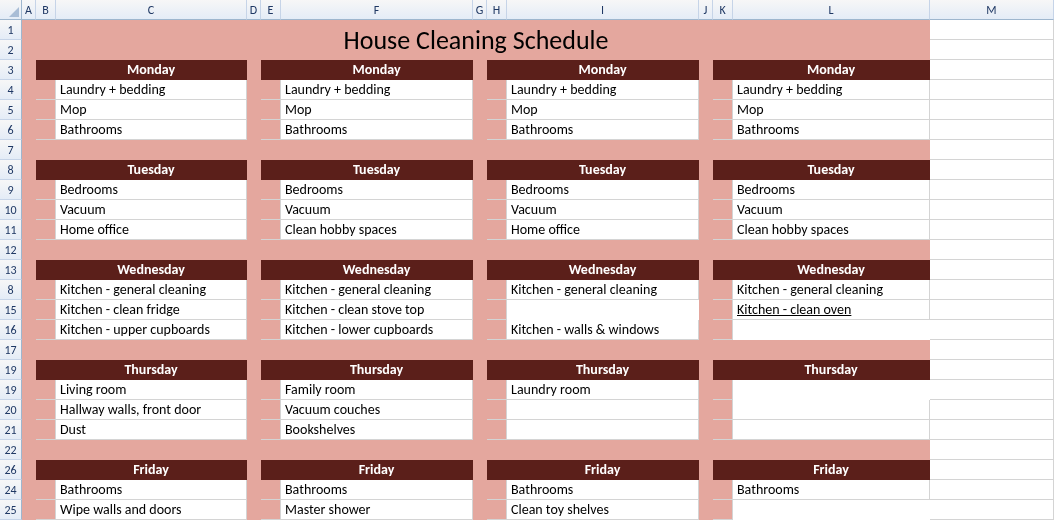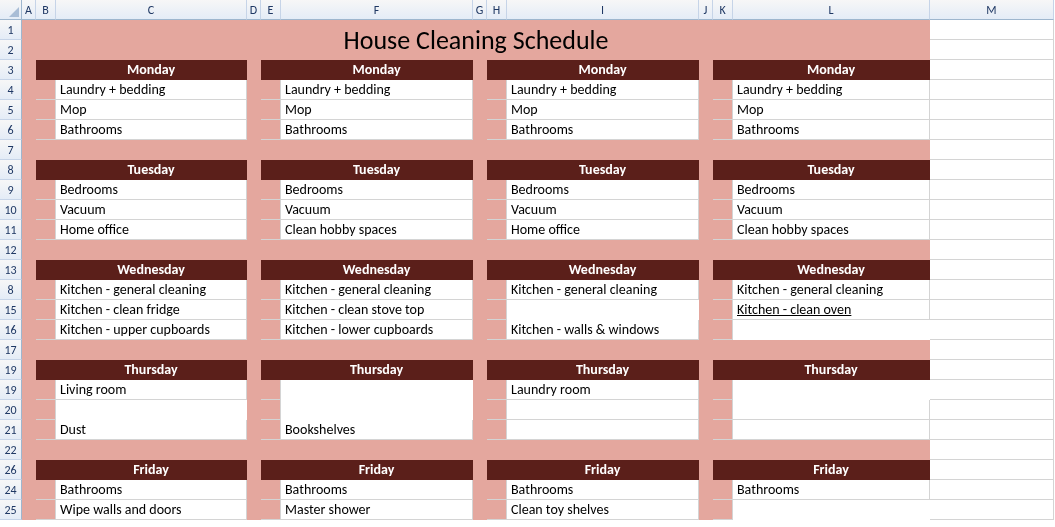--- a/index.html
+++ b/index.html
@@ -216,20 +216,21 @@
     <div class="cell task" style="grid-area: 16 / 4 / span 1 / span 1;">Kitchen - clean fridge</div>
     <div class="cell rowbox" style="grid-area: 17 / 3 / span 1 / span 1;"></div>
     <div class="cell task" style="grid-area: 17 / 4 / span 1 / span 1;">Kitchen - upper cupboards</div>
     <div class="cell pink-gap-b" style="grid-area: 18 / 3 / span 1 / span 1;"></div>
     <div class="cell pink-gap-b" style="grid-area: 18 / 4 / span 1 / span 1;"></div>
     <div class="cell dayhdr" style="grid-area: 19 / 4 / span 1 / span 1;">Thursday</div>
     <div class="cell dayhdr" style="grid-area: 19 / 3 / span 1 / span 1;"></div>
     <div class="cell rowbox" style="grid-area: 20 / 3 / span 1 / span 1;"></div>
     <div class="cell task" style="grid-area: 20 / 4 / span 1 / span 1;">Living room</div>
     <div class="cell rowbox" style="grid-area: 21 / 3 / span 1 / span 1;"></div>
+    <div class="cell task" style="grid-area: 21 / 4 / span 1 / span 1;">Hallway walls, front door</div>
     <div class="cell rowbox" style="grid-area: 22 / 3 / span 1 / span 1;"></div>
     <div class="cell task" style="grid-area: 22 / 4 / span 1 / span 1;">Dust</div>
     <div class="cell pink-gap-b" style="grid-area: 23 / 3 / span 1 / span 1;"></div>
     <div class="cell pink-gap-b" style="grid-area: 23 / 4 / span 1 / span 1;"></div>
     <div class="cell dayhdr" style="grid-area: 24 / 4 / span 1 / span 1;">Friday</div>
     <div class="cell dayhdr" style="grid-area: 24 / 3 / span 1 / span 1;"></div>
     <div class="cell rowbox" style="grid-area: 25 / 3 / span 1 / span 1;"></div>
     <div class="cell task" style="grid-area: 25 / 4 / span 1 / span 1;">Bathrooms</div>
     <div class="cell rowbox" style="grid-area: 26 / 3 / span 1 / span 1;"></div>
     <div class="cell task" style="grid-area: 26 / 4 / span 1 / span 1;">Wipe walls and doors</div>
@@ -282,21 +283,23 @@
     <div class="cell task" style="grid-area: 15 / 7 / span 1 / span 1;">Kitchen - general cleaning</div>
     <div class="cell rowbox" style="grid-area: 16 / 6 / span 1 / span 1;"></div>
     <div class="cell task" style="grid-area: 16 / 7 / span 1 / span 1;">Kitchen - clean stove top</div>
     <div class="cell rowbox" style="grid-area: 17 / 6 / span 1 / span 1;"></div>
     <div class="cell task" style="grid-area: 17 / 7 / span 1 / span 1;">Kitchen - lower cupboards</div>
     <div class="cell pink-gap-b" style="grid-area: 18 / 6 / span 1 / span 1;"></div>
     <div class="cell pink-gap-b" style="grid-area: 18 / 7 / span 1 / span 1;"></div>
     <div class="cell dayhdr" style="grid-area: 19 / 7 / span 1 / span 1;">Thursday</div>
     <div class="cell dayhdr" style="grid-area: 19 / 6 / span 1 / span 1;"></div>
     <div class="cell rowbox" style="grid-area: 20 / 6 / span 1 / span 1;"></div>
+    <div class="cell task" style="grid-area: 20 / 7 / span 1 / span 1;">Family room</div>
     <div class="cell rowbox" style="grid-area: 21 / 6 / span 1 / span 1;"></div>
+    <div class="cell task" style="grid-area: 21 / 7 / span 1 / span 1;">Vacuum couches</div>
     <div class="cell rowbox" style="grid-area: 22 / 6 / span 1 / span 1;"></div>
     <div class="cell task" style="grid-area: 22 / 7 / span 1 / span 1;">Bookshelves</div>
     <div class="cell pink-gap-b" style="grid-area: 23 / 6 / span 1 / span 1;"></div>
     <div class="cell pink-gap-b" style="grid-area: 23 / 7 / span 1 / span 1;"></div>
     <div class="cell dayhdr" style="grid-area: 24 / 7 / span 1 / span 1;">Friday</div>
     <div class="cell dayhdr" style="grid-area: 24 / 6 / span 1 / span 1;"></div>
     <div class="cell rowbox" style="grid-area: 25 / 6 / span 1 / span 1;"></div>
     <div class="cell task" style="grid-area: 25 / 7 / span 1 / span 1;">Bathrooms</div>
     <div class="cell rowbox" style="grid-area: 26 / 6 / span 1 / span 1;"></div>
     <div class="cell task" style="grid-area: 26 / 7 / span 1 / span 1;">Master shower</div>

